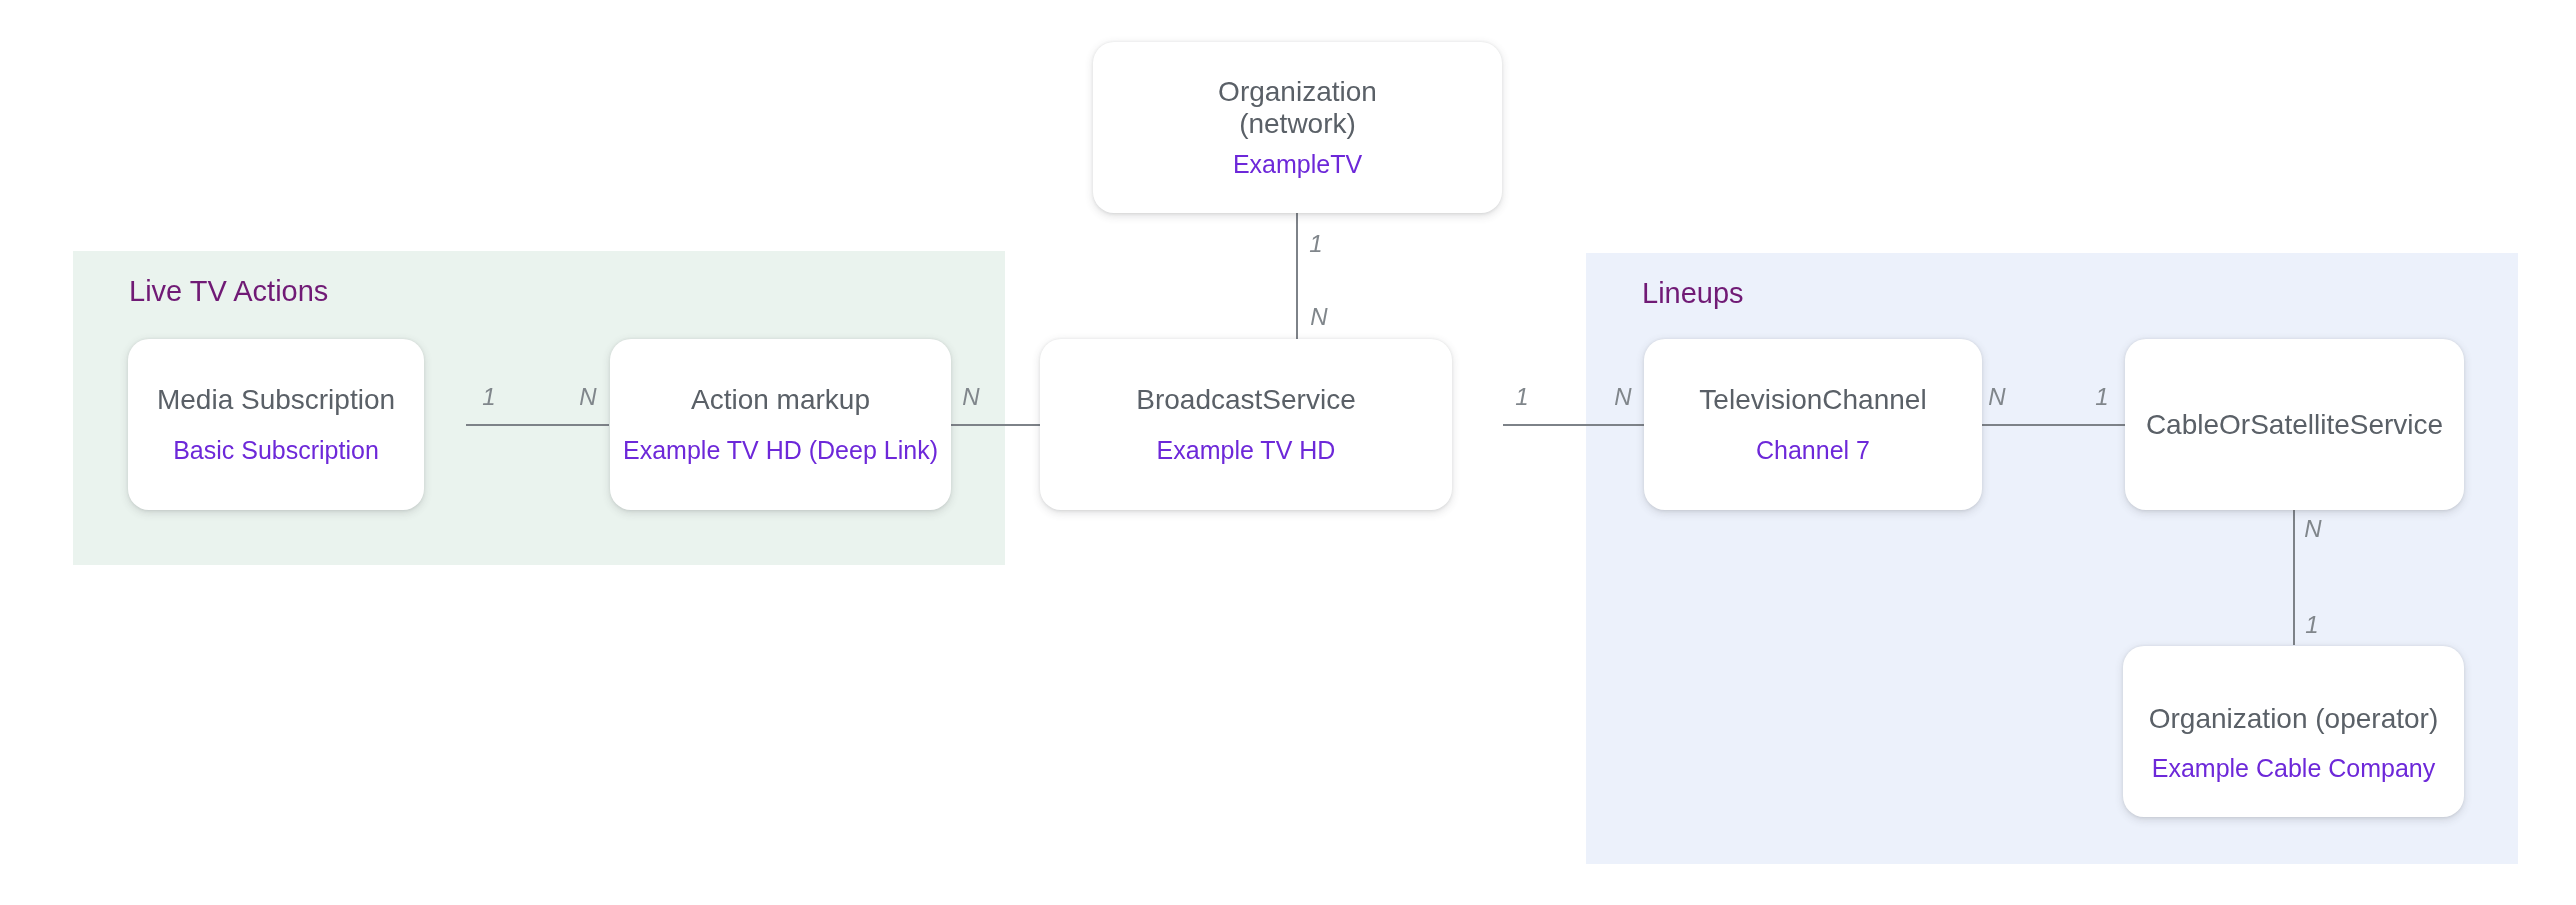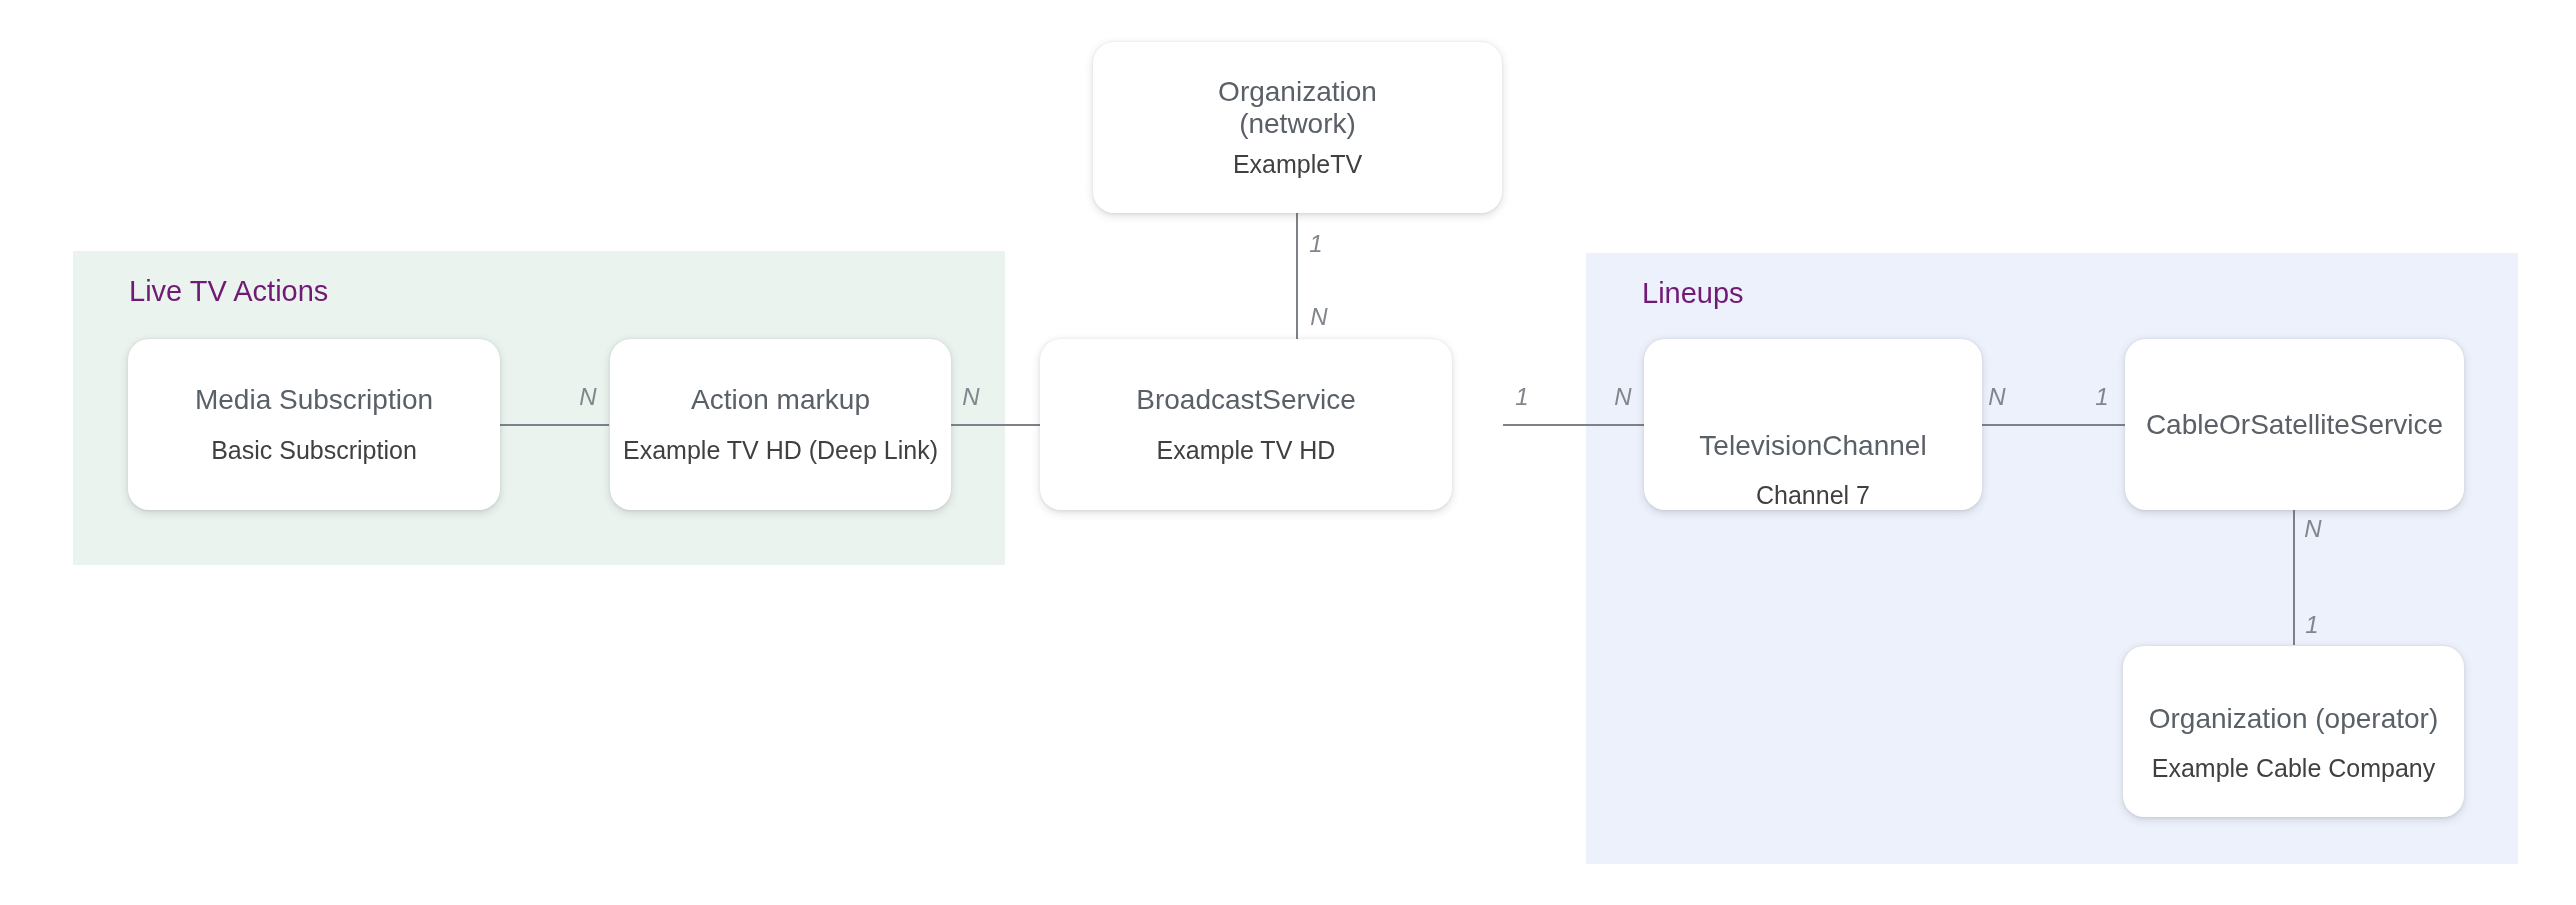--- a/index.html
+++ b/index.html
@@ -44,28 +44,28 @@
     display:flex;flex-direction:column;align-items:center;justify-content:center;
     row-gap:19.5px;
     text-align:center;
     box-sizing:border-box;
   }
   .node-title{
     font-size:28px;line-height:32px;color:#5a6067;
     white-space:pre-line;
   }
   .node-sub{
-    font-size:25px;line-height:29px;color:#404040;
+    font-size:25px;line-height:29px;color:#6d28d9;
     white-space:pre-line;
   }
   .node--org-network{left:1093px;top:42px;width:409px;height:171px;gap:10px;}
-  .node--media-subscription{left:128px;top:339px;width:372px;height:171px;}
+  .node--media-subscription{left:128px;top:339px;width:296px;height:171px;}
   .node--action-markup{left:610px;top:339px;width:341px;height:171px;}
   .node--broadcast-service{left:1040px;top:339px;width:412px;height:171px;}
-  .node--television-channel{left:1644px;top:339px;width:338px;height:171px;justify-content:flex-end;}
+  .node--television-channel{left:1644px;top:339px;width:338px;height:171px;}
   .node--cable-or-satellite{left:2125px;top:339px;width:339px;height:171px;}
   .node--organization-operator{left:2123px;top:646px;width:341px;height:171px;padding-top:23px;}
 </style>
 </head>
 <body>
 
 <div class="canvas">
 
   <div class="region region--green">
     <div class="region-label">Live TV Actions</div>

